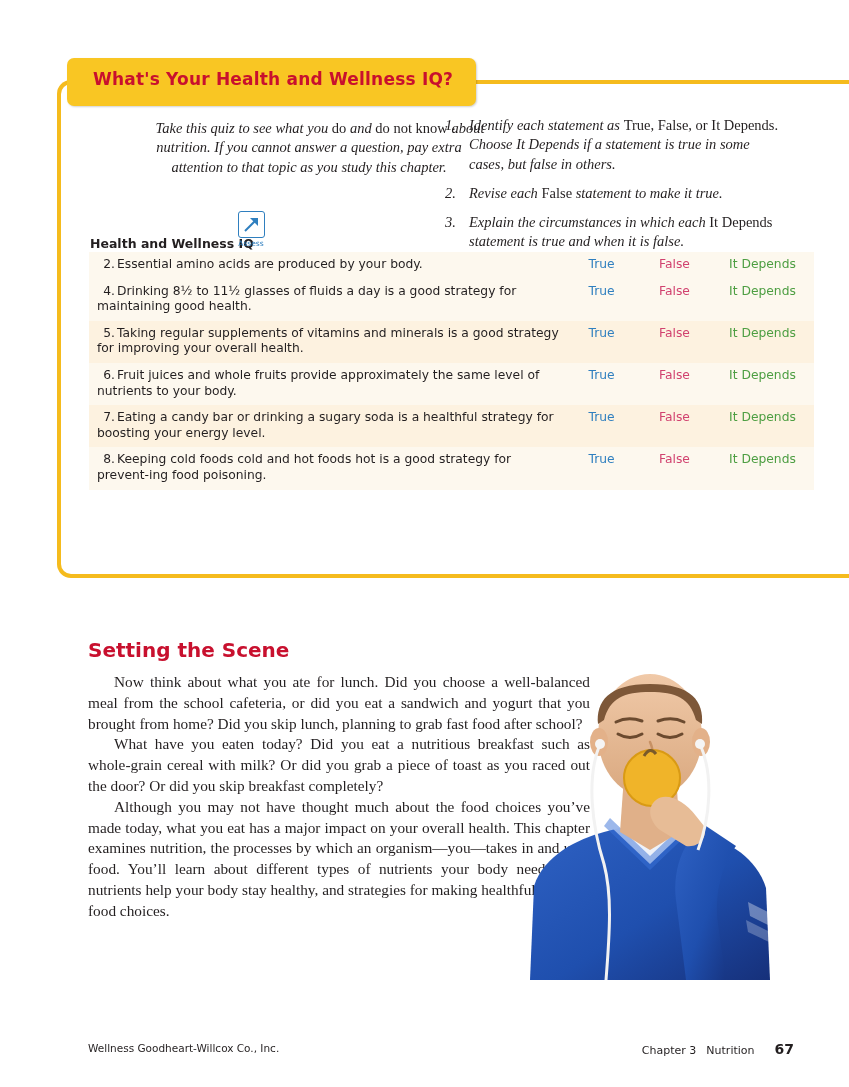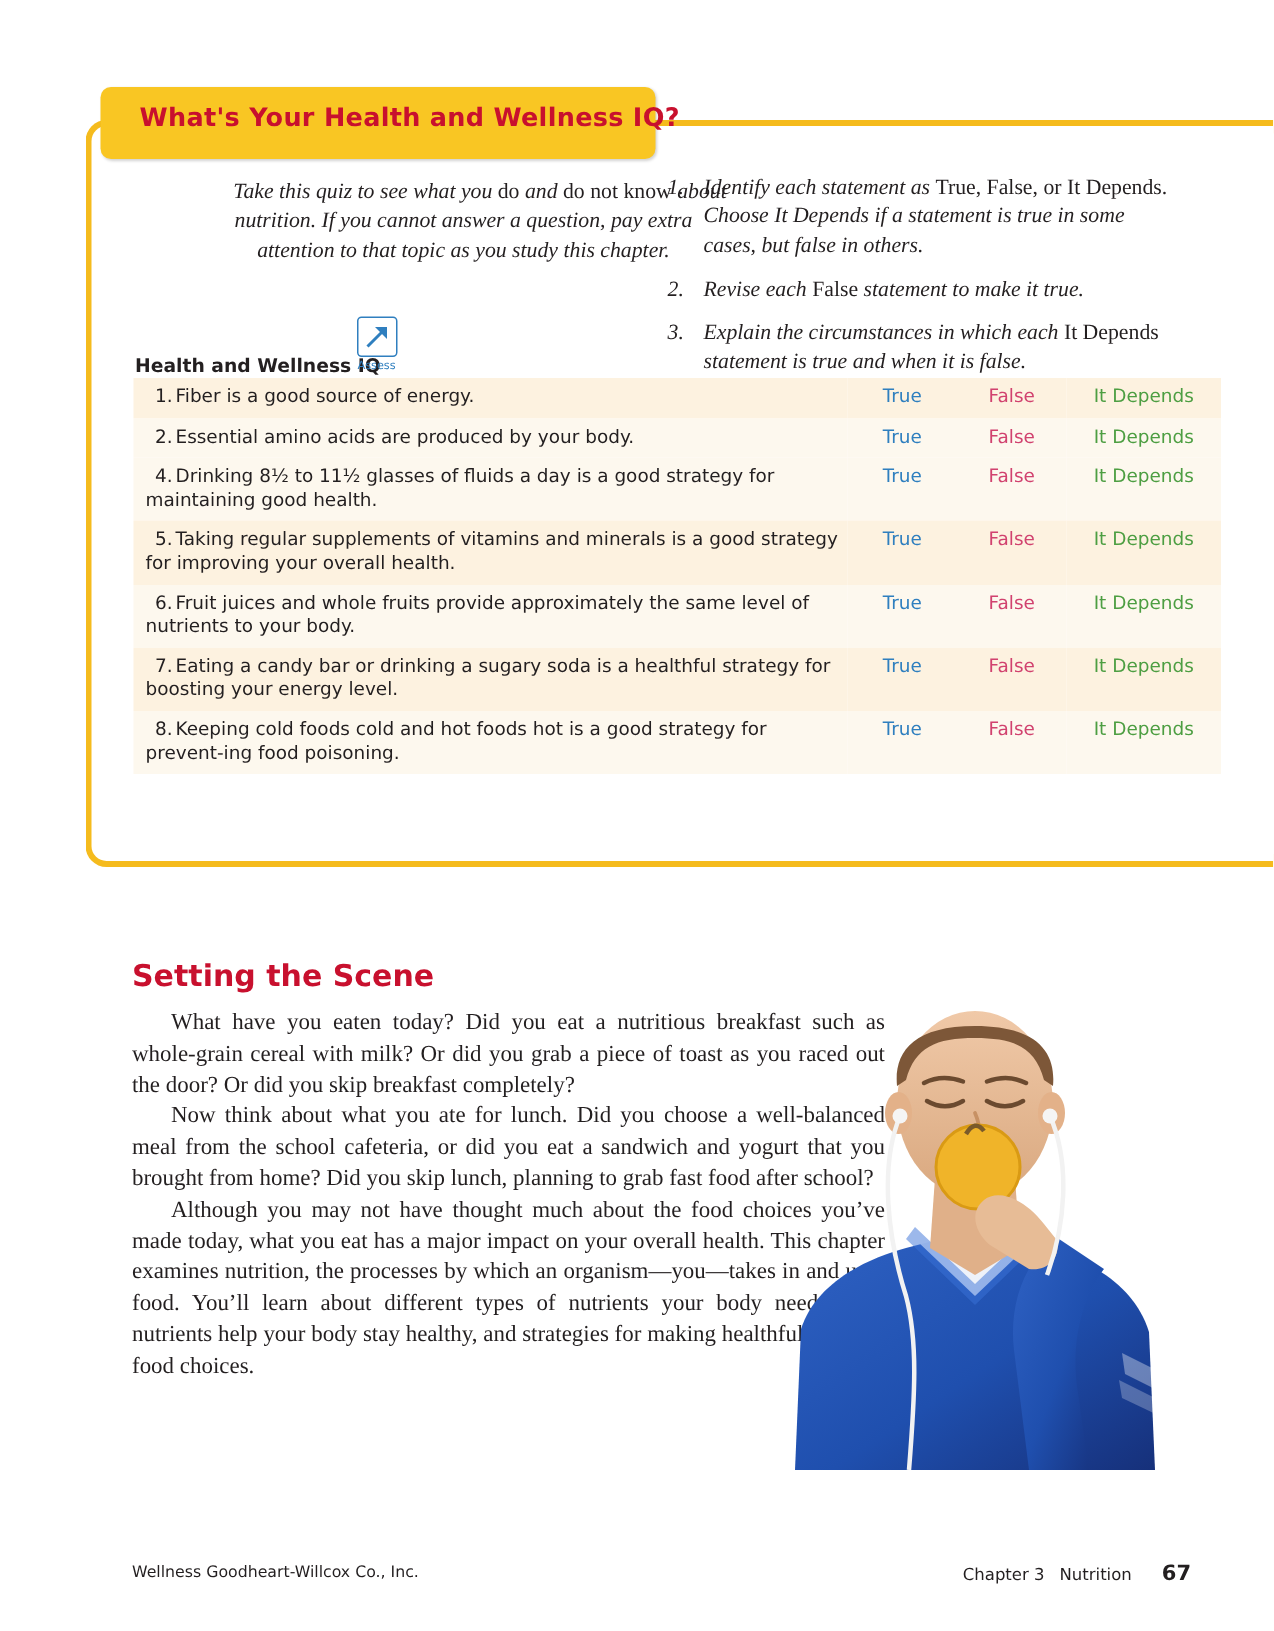--- a/index.html
+++ b/index.html
@@ -41,20 +41,21 @@
   }
   .quiz-tab {
     position: absolute;
     left: 10px;
     top: 0px;
     width: 370px;
     height: 48px;
     background: #f9c623;
     border-radius: 7px;
     box-shadow: 1px 1px 2px rgba(0,0,0,0.18);
+    padding-left: 39px;
   }
   .quiz-tab-title {
     position: absolute;
     left: 26px;
     top: 11px;
     font-family: "DejaVu Sans", sans-serif;
     font-size: 17px;
     font-weight: bold;
     color: #c8102e;
     letter-spacing: 0.2px;
@@ -249,26 +250,20 @@
       <svg width="19" height="19" viewBox="0 0 19 19">
         <line x1="3" y1="16" x2="14" y2="5" stroke="#2f7fbf" stroke-width="2"></line>
         <polygon points="16,3 16,11 8,3" fill="#2f7fbf"></polygon>
       </svg>
     </div>
     <div class="assess-text">Assess</div>
   </div>
 
   <table class="quiz-table">
     <tbody>
-      <tr class="odd">
-        <td class="q-stmt"><span class="q-num">1.</span><span>Fiber is a good source of energy.</span></td>
-        <td class="q-opt q-true">True</td>
-        <td class="q-opt q-false">False</td>
-        <td class="q-opt q-dep">It Depends</td>
-      </tr>
       <tr class="even">
         <td class="q-stmt"><span class="q-num">2.</span><span>Essential amino acids are produced by your body.</span></td>
         <td class="q-opt q-true">True</td>
         <td class="q-opt q-false">False</td>
         <td class="q-opt q-dep">It Depends</td>
       </tr>
       <tr class="even">
         <td class="q-stmt"><span class="q-num">4.</span><span>Drinking 8½ to 11½ glasses of fluids a day is a good strategy for maintaining good health.</span></td>
         <td class="q-opt q-true">True</td>
         <td class="q-opt q-false">False</td>
@@ -298,22 +293,22 @@
         <td class="q-opt q-false">False</td>
         <td class="q-opt q-dep">It Depends</td>
       </tr>
     </tbody>
   </table>
 </div>
 
 <div class="scene-title">Setting the Scene</div>
 
 <div class="scene-body">
+  <p>Now think about what you ate for lunch. Did you choose a well-balanced meal from the school cafeteria, or did you eat a sandwich and yogurt that you brought from home? Did you skip lunch, planning to grab fast food after school?</p>
   <p>What have you eaten today? Did you eat a nutritious breakfast such as whole-grain cereal with milk? Or did you grab a piece of toast as you raced out the door? Or did you skip breakfast completely?</p>
-  <p>Now think about what you ate for lunch. Did you choose a well-balanced meal from the school cafeteria, or did you eat a sandwich and yogurt that you brought from home? Did you skip lunch, planning to grab fast food after school?</p>
   <p>Although you may not have thought much about the food choices you’ve made today, what you eat has a major impact on your overall health. This chapter examines nutrition, the processes by which an organism—you—takes in and uses food. You’ll learn about different types of nutrients your body needs, how nutrients help your body stay healthy, and strategies for making healthful and safe food choices.</p>
 </div>
 
 <div class="photo">
   <svg width="300" height="330" viewBox="0 0 300 330">
     <defs>
       <linearGradient id="shirtg" x1="0" y1="0" x2="1" y2="1">
         <stop offset="0%" stop-color="#2f62c4"></stop>
         <stop offset="55%" stop-color="#1f4fae"></stop>
         <stop offset="100%" stop-color="#16307a"></stop>

